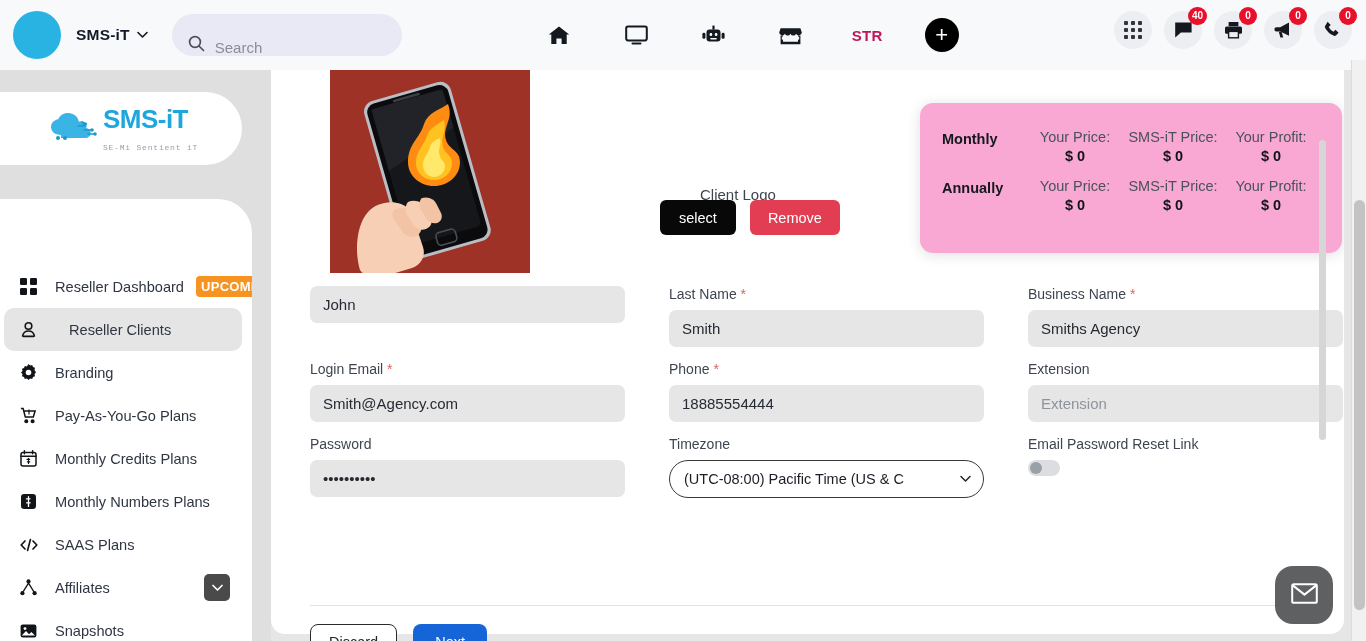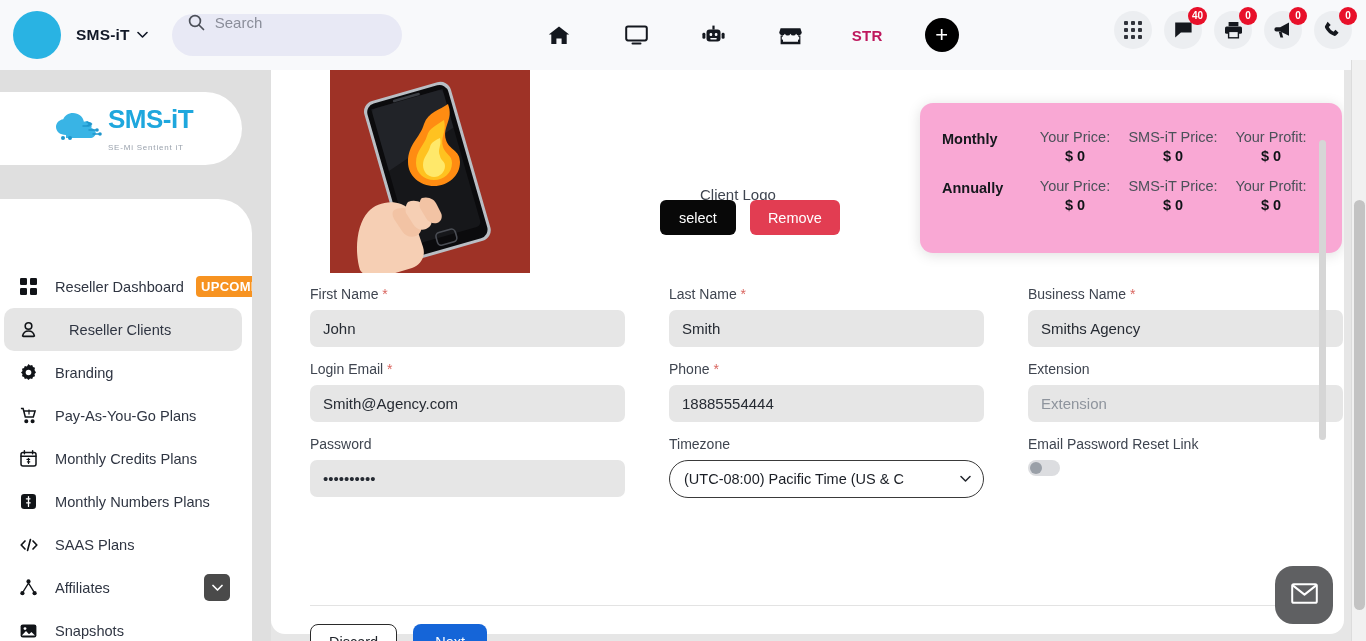--- a/index.html
+++ b/index.html
@@ -29,21 +29,21 @@
     letter-spacing: .2px;
   }
   .caret {
     margin-left: 7px; color: #111827; font-size: 12px;
     display: inline-block;
   }
   .searchbox {
     margin-left: 24px;
     width: 230px; height: 42px;
     background: #e8e9f5; border-radius: 21px;
-    display: flex; align-items: flex-start;
+    display: flex; align-items: flex-end;
     padding: 0 16px; gap: 10px;
   }
   .searchbox input {
     border: none; outline: none; background: transparent;
     font-family: "Liberation Sans", sans-serif;
     font-size: 15px; color: #5b5f6b; width: 100%;
   }
   .searchbox input::placeholder { color: #8a8d99; }
 
   .nav-icons {
@@ -103,21 +103,21 @@
     border-radius: 0 38px 38px 0;
     display: flex; align-items: center; justify-content: center;
   }
   .logo-wrap { display: flex; align-items: center; gap: 3px; padding-left: 14px; }
   .logo-text { display: flex; flex-direction: column; align-items: flex-start; line-height: 1; }
   .logo-main {
     font-size: 26px; font-weight: 800; color: #1ea7dd; letter-spacing: -.5px;
   }
   .logo-sub {
     font-size: 8px; color: #9aa2ad; letter-spacing: .8px;
-    font-family: Liberation Sans, sans-serif; margin-top: 12px;
+    font-family: Liberation Mono, monospace; margin-top: 12px;
   }
 
   .nav-card {
     position: absolute; top: 129px; left: -10px;
     width: 262px; height: 478px;
     background: #fff;
     border-radius: 0 34px 34px 0;
     overflow: hidden;
   }
   .nav-list { padding: 66px 0 0 0; }
@@ -615,21 +615,20 @@
             <span class="pv">$ 0</span>
           </div>
         </div>
       </div>
     </div>
 
     <div class="form">
 
       <div class="frow">
         <div class="fgroup">
-          <label class="flabel"><span>First Name</span> <span class="req">*</span></label>
           <input class="finput" type="text" value="John" style="">
         </div>
         <div class="fgroup">
           <label class="flabel"><span>Last Name</span> <span class="req">*</span></label>
           <input class="finput" type="text" value="Smith" style="">
         </div>
         <div class="fgroup">
           <label class="flabel"><span>Business Name</span> <span class="req">*</span></label>
           <input class="finput" type="text" value="Smiths Agency" style="">
         </div>

